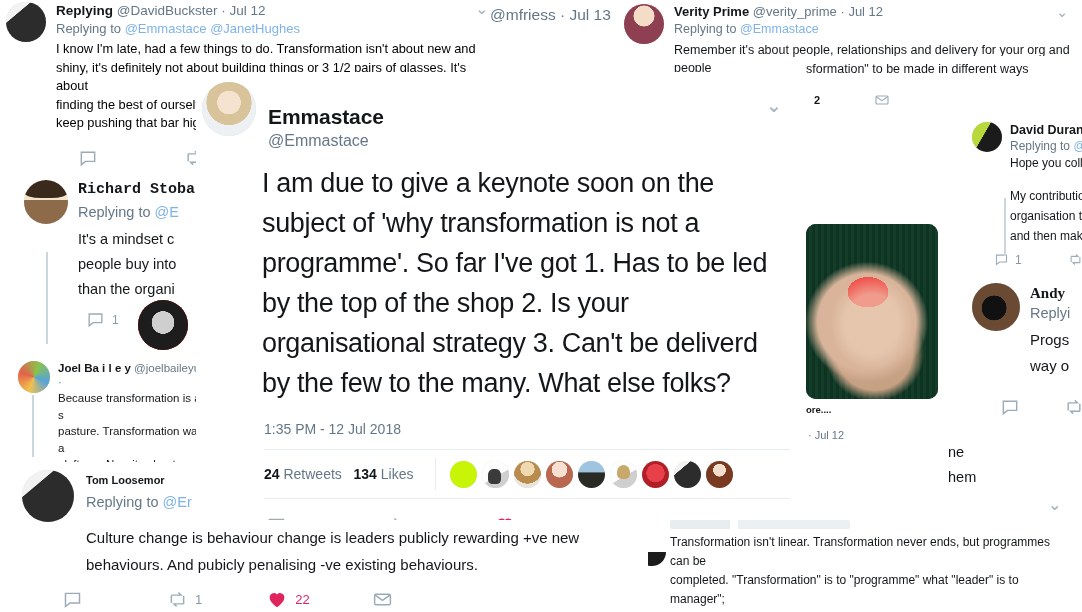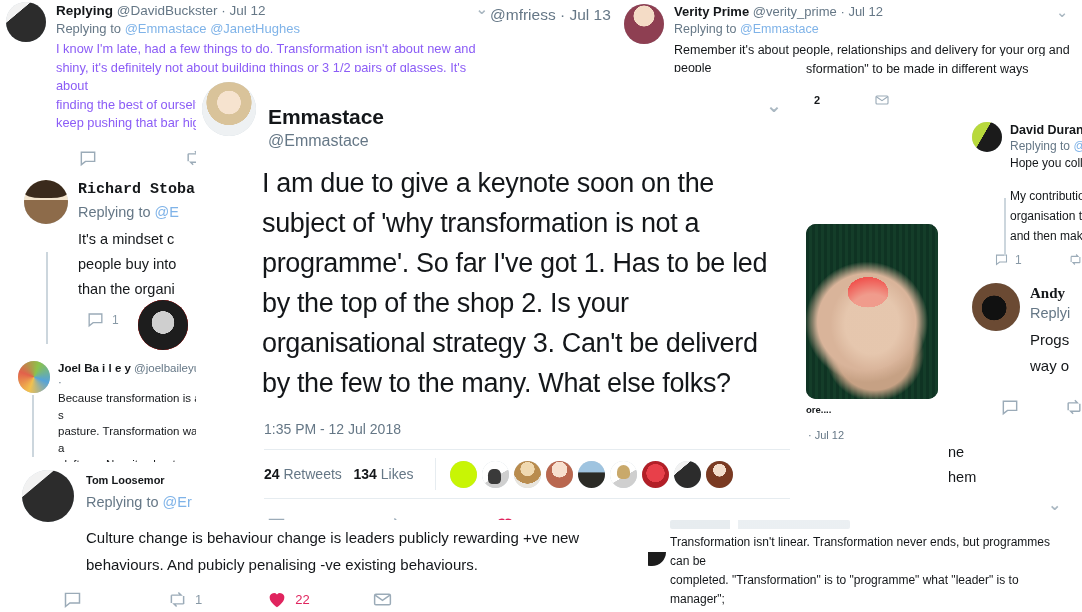--- a/index.html
+++ b/index.html
@@ -35,21 +35,21 @@
   svg{display:block;}
   .ico{width:17px;height:17px;stroke:#9babb8;fill:none;stroke-width:1.7;}
   .ico.filled{fill:#e0245e;stroke:none;}
 
   
   #l-davidbuck{left:0;top:-6px;width:496px;height:148px;}
   #l-davidbuck .row{display:flex;padding:8px 0 0 6px;}
   #l-davidbuck .av{width:40px;height:40px;margin-right:10px;}
   #l-davidbuck .hd{font-size:13.5px;line-height:17px;}
   #l-davidbuck .rp{font-size:13px;line-height:18px;margin-top:1px;}
-  #l-davidbuck .tx{font-size:12.8px;line-height:18.5px;color:#8b5cf6;margin-top:2px;width:440px;}
+  #l-davidbuck .tx{font-size:12.8px;line-height:18.5px;color:#000000;margin-top:2px;width:440px;}
   #l-davidbuck .chev{position:absolute;right:8px;top:6px;font-size:15px;}
   #l-davidbuck .acts{margin-top:7px;width:230px;justify-content:space-between;padding-left:2px;}
 
   
   #l-richard{left:0;top:140px;width:230px;height:216px;}
   #l-richard .topacts{display:flex;gap:86px;padding:8px 0 0 78px;}
   #l-richard .row{display:flex;padding:12px 0 0 24px;}
   #l-richard .av{width:44px;height:44px;margin-right:10px;}
   #l-richard .nm{font-size:15px;line-height:19px;font-family:Liberation Mono, monospace;}
   #l-richard .rp{font-size:14.5px;line-height:21px;margin-top:3px;}

